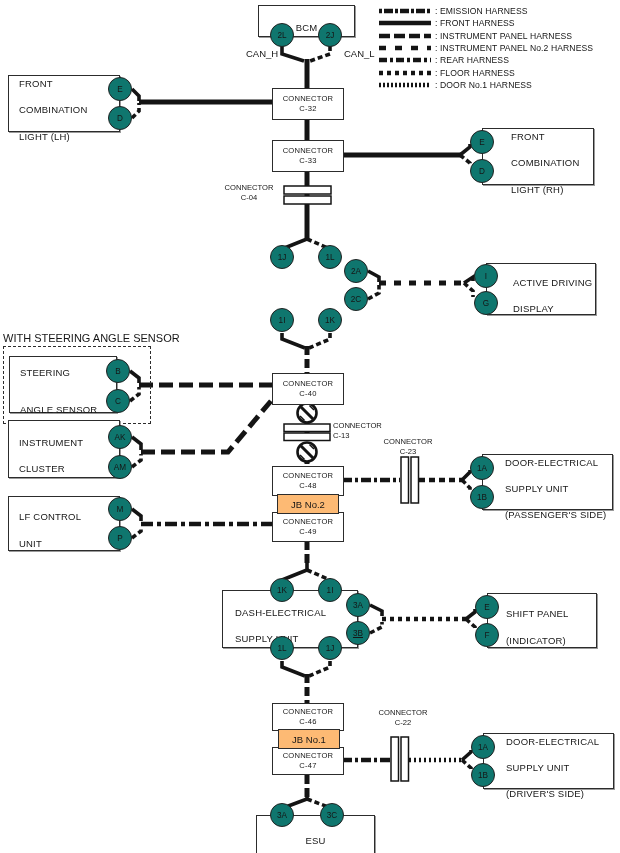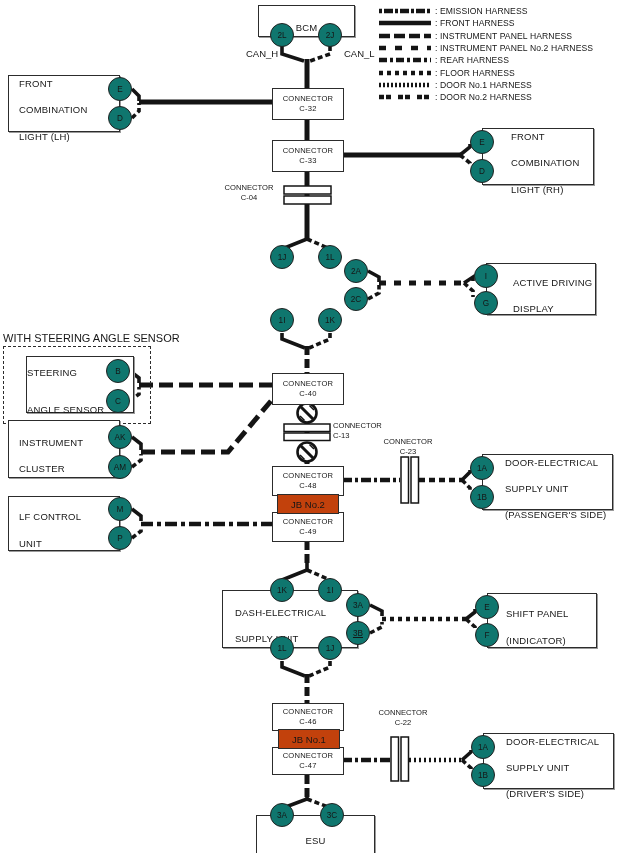--- a/index.html
+++ b/index.html
@@ -6,21 +6,21 @@
   #stage{position:relative;width:620px;height:853px;background:#ffffff;
          font-family:"Liberation Sans","DejaVu Sans",sans-serif;color:#161616;overflow:hidden;}
   svg.wires{position:absolute;left:0;top:0;z-index:1;}
   .box{position:absolute;z-index:2;background:#fff;border:1.5px solid #2c2c2c;
        box-shadow:1px 1px 0 #9a9a9a;display:flex;flex-direction:column;justify-content:center;
        font-size:9.5px;line-height:1.28;letter-spacing:.2px;}
   .box .bl{white-space:nowrap;margin-top:14px;}
   .cbox{position:absolute;z-index:2;background:#fff;border:1.5px solid #2c2c2c;
         display:flex;flex-direction:column;justify-content:center;align-items:center;
         font-size:7.6px;line-height:1.35;letter-spacing:.2px;text-align:center;}
-  .jbox{position:absolute;z-index:3;background:#c2410c;border:1.5px solid #2c2c2c;
+  .jbox{position:absolute;z-index:3;background:#fdba74;border:1.5px solid #2c2c2c;
         display:flex;justify-content:center;align-items:center;font-size:9.5px;}
   .pin{position:absolute;z-index:4;width:24px;height:24px;border-radius:50%;
        background:#0f766e;border:1.6px solid #222;box-sizing:border-box;
        display:flex;align-items:center;justify-content:center;
        font-size:8.2px;letter-spacing:0;transform:translate(-50%,-50%);}
   .flabel{position:absolute;z-index:2;font-size:9.5px;white-space:nowrap;}
   .clabel{position:absolute;z-index:2;font-size:7.6px;line-height:1.35;text-align:center;white-space:nowrap;}
   .dashedbox{position:absolute;z-index:1;border:1.6px dashed #2c2c2c;background:transparent;}
   #legend{position:absolute;left:378px;top:5px;z-index:2;}
   .lrow{display:flex;align-items:center;height:12.3px;}
@@ -167,26 +167,20 @@
           <line x1="1" y1="5" x2="53" y2="5" stroke="#141414" stroke-width="4.5" stroke-dasharray="4 4"></line>
         </svg>
       <span class="ltext"><span>:</span> <span>FLOOR HARNESS</span></span>
     </div>
     <div class="lrow">
       <svg width="54" height="10">
           <line x1="1" y1="5" x2="53" y2="5" stroke="#141414" stroke-width="4.5" stroke-dasharray="2 2"></line>
         </svg>
       <span class="ltext"><span>:</span> <span>DOOR No.1 HARNESS</span></span>
     </div>
-    <div class="lrow">
-      <svg width="54" height="10">
-          <line x1="1" y1="5" x2="53" y2="5" stroke="#141414" stroke-width="4.5" stroke-dasharray="5 2 5 7"></line>
-        </svg>
-      <span class="ltext"><span>:</span> <span>DOOR No.2 HARNESS</span></span>
-    </div>
   </div>
 
   <div class="flabel" style="left:230px;top:48px;margin-left:16px;">CAN_H</div>
   <div class="flabel" style="left:344px;top:48px;">CAN_L</div>
   <div class="flabel" style="left:3px;top:332px;font-size:11px;">WITH STEERING ANGLE SENSOR</div>
 
   <div class="box" style="left:258px;top:5px;width:95px;height:30px;align-items:center;">
     <div class="bl">BCM</div>
   </div>
 
@@ -202,21 +196,21 @@
     <div class="bl">LIGHT (RH)</div>
   </div>
 
 
   <div class="box" style="left:486px;top:263px;width:110px;height:52px;padding-left:26px;box-sizing:border-box;">
     <div class="bl">ACTIVE DRIVING</div>
     <div class="bl">DISPLAY</div>
   </div>
 
   <div class="dashedbox" style="left:3px;top:346px;width:146px;height:76px;"></div>
-  <div class="box" style="left:26px;top:356px;width:108px;height:57px;padding-left:0;box-sizing:border-box;gap:10px;">
+  <div class="box" style="left:9px;top:356px;width:108px;height:57px;padding-left:10px;box-sizing:border-box;gap:10px;">
     <div class="bl">STEERING</div>
     <div class="bl">ANGLE SENSOR</div>
   </div>
 
   <div class="box" style="left:8px;top:420px;width:112px;height:58px;padding-left:10px;box-sizing:border-box;">
     <div class="bl">INSTRUMENT</div>
     <div class="bl">CLUSTER</div>
   </div>
 
   <div class="box" style="left:8px;top:496px;width:112px;height:55px;padding-left:10px;box-sizing:border-box;">

